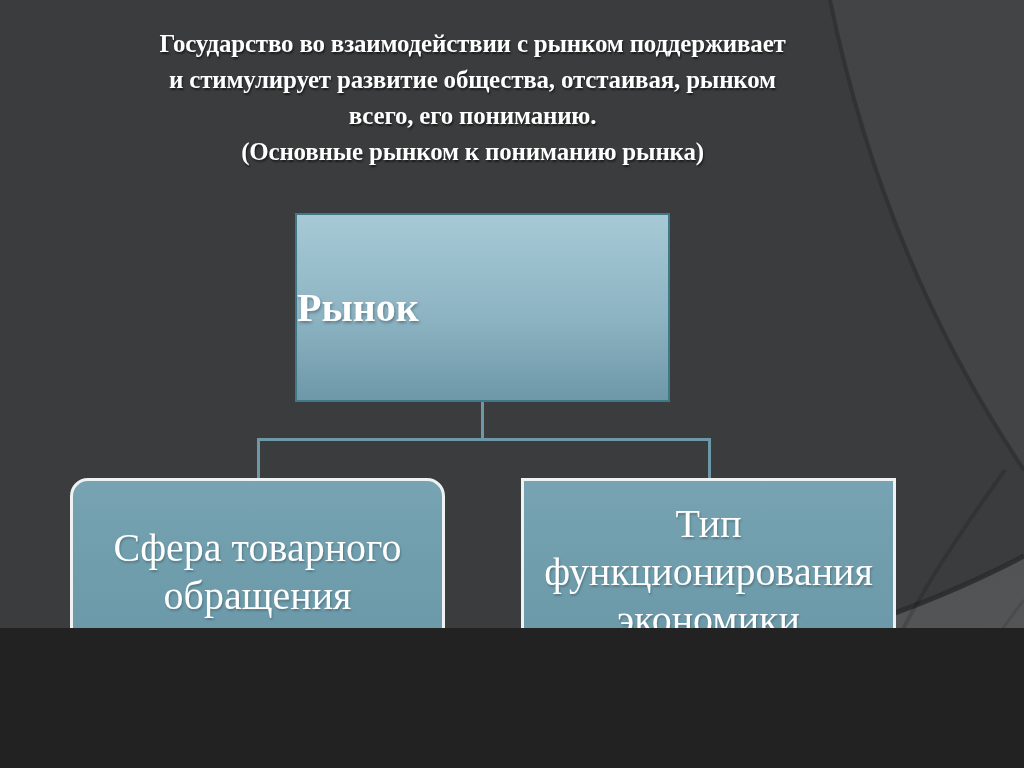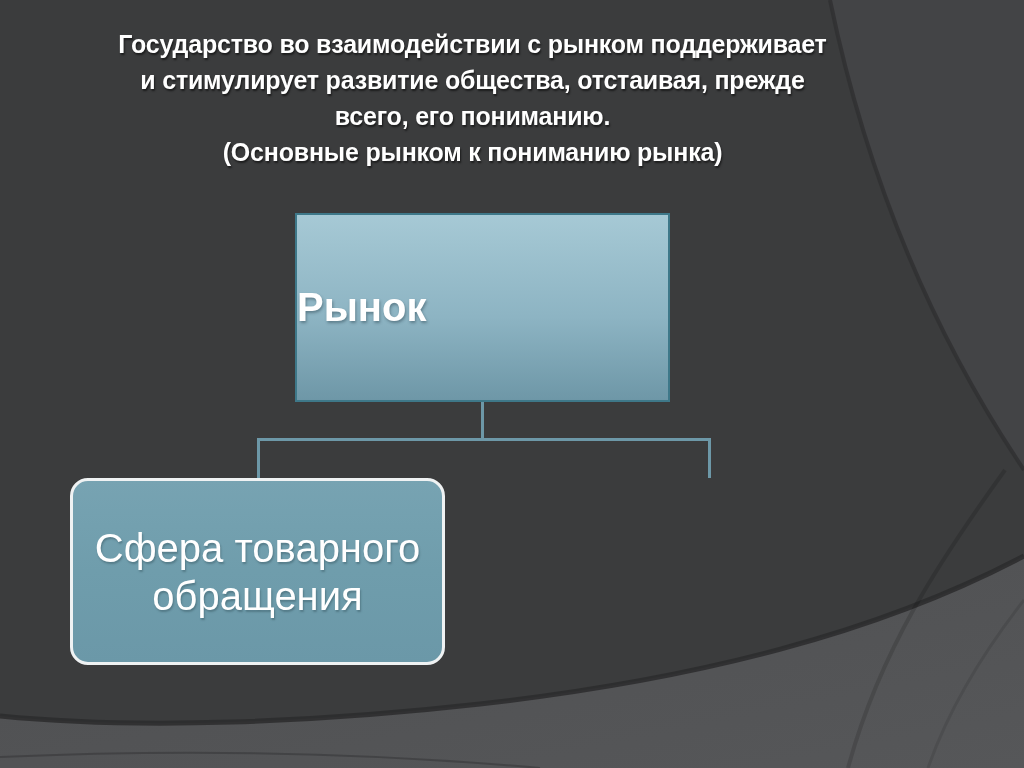--- a/index.html
+++ b/index.html
@@ -1,18 +1,18 @@
 <!DOCTYPE html>
 <html><head>
 <meta charset="utf-8">
 <style>
   html,body{margin:0;padding:0;background:#222;}
   .slide{
-    position:relative;width:1024px;height:768px;overflow:hidden;
-    font-family:Liberation Sans, sans-serif;background:#a21caf;
+    position:relative;width:1024px;height:628px;overflow:hidden;
+    font-family:Liberation Serif, serif;background:#a21caf;
   }
   .bg-svg{position:absolute;left:0;top:0;width:1024px;height:768px;}
   .title{
     position:absolute;left:20px;top:26px;width:905px;
     text-align:center;color:#ffffff;font-weight:bold;
     font-size:25px;line-height:36px;letter-spacing:-0.2px;
     text-shadow:1px 2px 2px rgba(0,0,0,0.55);
   }
   .node{
     position:absolute;display:flex;align-items:center;
@@ -61,32 +61,35 @@
     <path d="M0,716 C140,730 320,722 480,704 C700,679 880,632 1024,556 L1024,768 L0,768 Z" fill="url(#swooshGrad)"></path>
     <path d="M0,716 C140,730 320,722 480,704 C700,679 880,632 1024,556" fill="none" stroke="#2b2c2d" stroke-width="5" opacity="0.85"></path>
 
     <path d="M1005,470 C940,560 880,650 848,768" fill="none" stroke="#000000" stroke-opacity="0.14" stroke-width="4"></path>
     <path d="M1024,600 C985,650 950,705 928,768" fill="none" stroke="#000000" stroke-opacity="0.10" stroke-width="3"></path>
     <path d="M0,757 C180,749 360,752 540,768" fill="none" stroke="#2e2f30" stroke-opacity="0.45" stroke-width="2"></path>
   </svg>
 
   <div class="title">
     <div>Государство во взаимодействии с рынком поддерживает</div>
-    <div>и стимулирует развитие общества, отстаивая, прежде</div>
+    <div>и стимулирует развитие общества, отстаивая, рынком</div>
     <div>всего, его пониманию.</div>
     <div>(Основные рынком к пониманию рынка)</div>
   </div>
 
   <div class="node node-root">
     <span>Рынок</span>
   </div>
 
   <div class="conn conn-root-down"></div>
   <div class="conn conn-horizontal"></div>
   <div class="conn conn-left-down"></div>
   <div class="conn conn-right-down"></div>
 
   <div class="node node-child node-child-left">
     <span>Сфера товарного обращения</span>
   </div>
 
+  <div class="node node-child node-child-right">
+    <span>Тип функционирования экономики</span>
+  </div>
 
 </div>
 
 </body></html>

